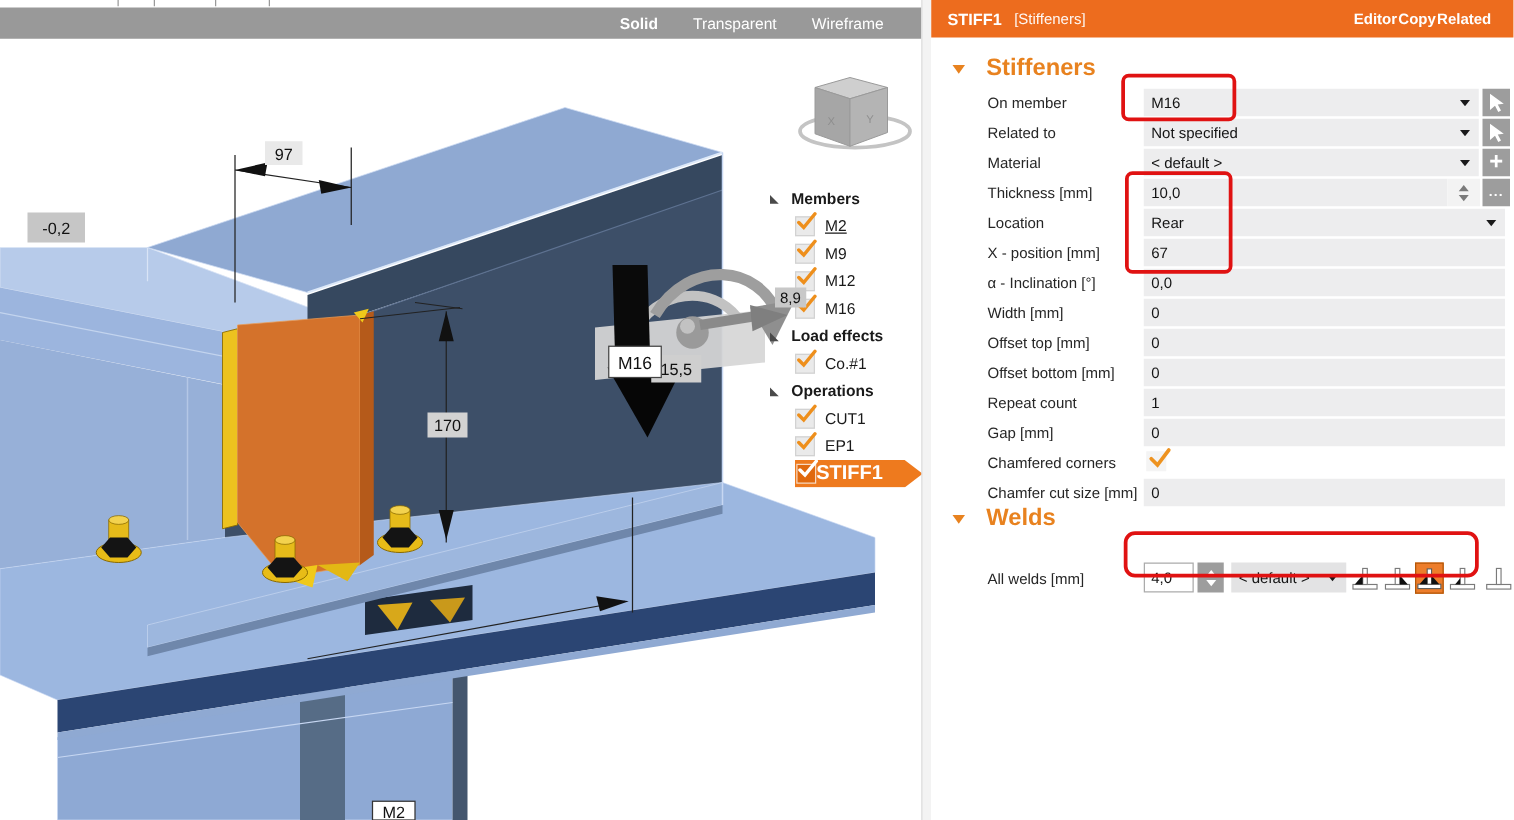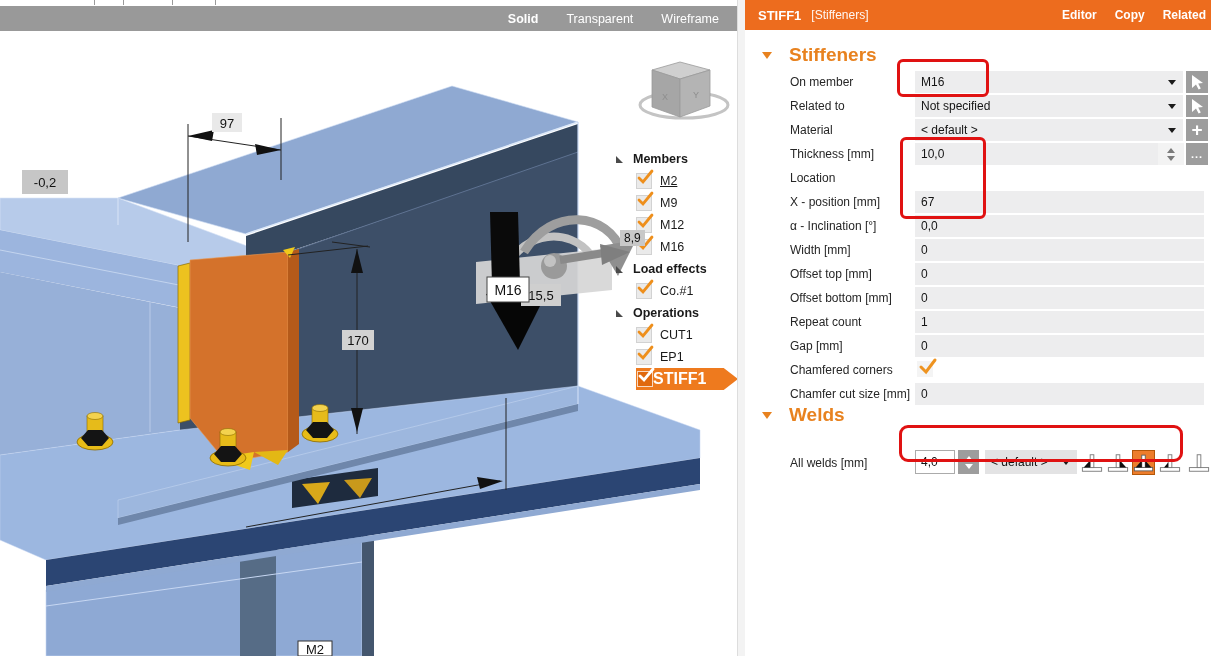--- a/index.html
+++ b/index.html
@@ -3,21 +3,21 @@
 <meta charset="utf-8">
 <style>
   html,body{margin:0;padding:0;background:#fff;font-family:"Liberation Sans",sans-serif;}
   #app{position:relative;width:1211px;height:656px;overflow:hidden;background:#fff;}
 
   
   #viewport{position:absolute;left:0;top:0;width:737px;height:656px;background:#fff;overflow:hidden;}
   #ruler-strip{position:absolute;left:0;top:0;width:737px;height:6px;background:#fff;z-index:6;}
   .tick{position:absolute;top:0;width:1px;height:5px;background:#9a9a9a;}
   #view-toolbar{position:absolute;left:0;top:6px;width:737px;height:25px;background:#999999;z-index:6;
-    display:flex;align-items:center;justify-content:flex-end;gap:28px;padding-right:18px;box-sizing:border-box;}
+    display:flex;align-items:center;justify-content:flex-end;gap:28px;padding-right:30px;box-sizing:border-box;}
   #view-toolbar span{color:#fff;font-size:12.5px;cursor:default;}
   #view-toolbar .active{font-weight:bold;}
   #scene-svg{position:absolute;left:0;top:0;}
 
   
   #tree{position:absolute;left:615px;top:148px;width:124px;z-index:5;}
   .tgroup{display:flex;align-items:center;height:22px;}
   .tgroup .tri{width:18px;display:flex;justify-content:flex-start;}
   .tgroup .glabel{font-size:12.5px;font-weight:bold;color:#1a1a1a;}
   .titem{display:flex;align-items:center;height:22px;margin-left:21px;}
@@ -33,21 +33,21 @@
     padding:1px 4px;z-index:7;}
 
   
   #divider{position:absolute;left:737px;top:0;width:8px;height:656px;background:#F3F3F3;border-left:1px solid #DDDDDD;box-sizing:border-box;}
 
   
   #panel{position:absolute;left:745px;top:0;width:466px;height:656px;background:#fff;}
   #panel-header{position:absolute;left:0;top:0;width:466px;height:30px;background:#ED6C1E;display:flex;align-items:center;}
   #panel-header .ph-title{color:#fff;font-weight:bold;font-size:13px;margin-left:13px;}
   #panel-header .ph-type{color:rgba(255,255,255,.95);font-size:12px;margin-left:10px;}
-  #panel-header .ph-actions{margin-left:auto;margin-right:5px;display:flex;gap:18px;}
+  #panel-header .ph-actions{margin-left:auto;margin-right:18px;display:flex;gap:1px;}
   #panel-header .ph-actions span{color:#fff;font-weight:bold;font-size:12px;cursor:default;}
 
   .sec-title{position:absolute;left:0;width:466px;height:18px;display:flex;align-items:center;}
   .sec-title .scaret{width:0;height:0;border-left:5px solid transparent;border-right:5px solid transparent;
     border-top:7px solid #E8821F;margin-left:17px;}
   .sec-title .stext{margin-left:17px;color:#E8821F;font-weight:bold;font-size:19px;}
 
   .rows{position:absolute;left:0;top:70px;width:466px;}
   .prow{position:relative;height:24px;}
   .plabel{position:absolute;left:45px;top:5px;font-size:12px;color:#262626;white-space:nowrap;}
@@ -387,20 +387,24 @@
           <span class="pval">10,0</span>
         </div>
         <div class="stepper">
             <span class="tri-up"></span>
             <span class="tri-dn"></span>
           </div>
         <div class="pbtn more">...</div>
       </div>
       <div class="prow">
         <div class="plabel">Location</div>
+        <div class="pfield w289">
+          <span class="pval">Rear</span>
+          <span class="caret"></span>
+        </div>
       </div>
       <div class="prow">
         <div class="plabel">X - position [mm]</div>
         <div class="pfield w289">
           <span class="pval">67</span>
         </div>
       </div>
       <div class="prow">
         <div class="plabel">α - Inclination [°]</div>
         <div class="pfield w289">

